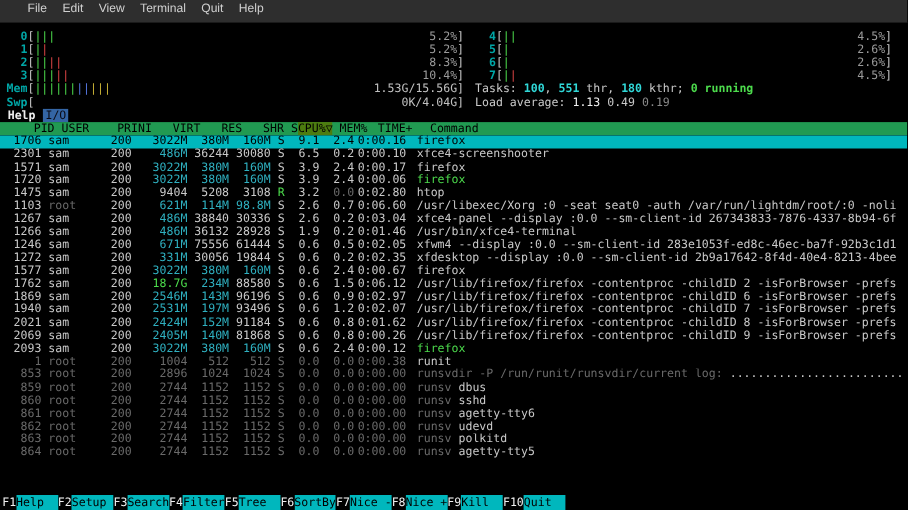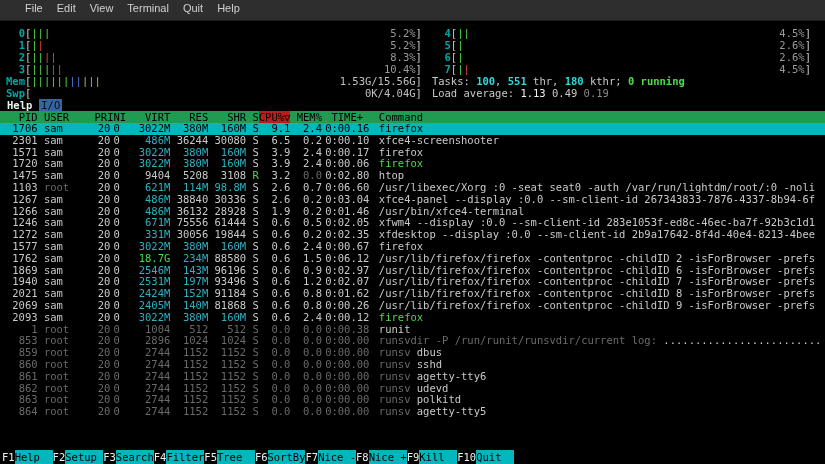--- a/index.html
+++ b/index.html
@@ -31,31 +31,31 @@
   .mval{flex:none;color:#9a9a9a}
   .meter-mem .mval,.meter-swp .mval{color:#c0c0c0}
   .bar-green{color:#4cdb4c}.bar-red{color:#dd4545}.bar-blue{color:#5577e0}.bar-yellow{color:#c9b236}
   .status-line{height:12px;white-space:pre}
   
   .tabs-line{flex:none;height:12px;padding-left:7px;white-space:pre}
   .tab{margin-right:7px;cursor:default}
   .tab.active{color:#f0f0f0;font-weight:bold}
   .tab.inactive{background:#3465a4;color:#0a0a14;padding:0 2px}
   
-  .table-header{flex:none;display:flex;height:12px;background:#219a52;white-space:pre;padding-left:6px}
+  .table-header{flex:none;display:flex;height:12px;background:#219a52;white-space:pre;padding-left:18px}
   .table-header span{color:#000}
-  .table-header .sortcol{background:#b91c1c}
+  .table-header .sortcol{background:#4d7c0f}
   .rows{flex:1;overflow:hidden}
   .prow{display:flex;height:11.8px;line-height:11.8px;white-space:pre;padding-left:6px}
   .prow.selected{background:#00b7bd}
   .prow.selected .fg,.prow.selected .dim,.prow.selected .green,
   .prow.selected .cyanv,.prow.selected .bright{color:#000}
   .c-pid{flex:none;width:5ch;text-align:right}
   .c-user{flex:none;width:9ch;padding-left:1ch;text-align:left}
-  .c-pri{flex:none;width:3ch;text-align:center}
+  .c-pri{flex:none;width:3ch;text-align:right}
   .c-ni{flex:none;width:3ch;}
   .c-virt{flex:none;width:6ch;text-align:right}
   .c-res{flex:none;width:6ch;text-align:right}
   .c-shr{flex:none;width:6ch;text-align:right}
   .c-s{flex:none;width:2ch;text-align:right}
   .c-cpu{flex:none;width:5ch;text-align:right}
   .c-mem{flex:none;width:5ch;text-align:right}
   .c-time{flex:none;width:8ch;text-align:center}
   .c-cmd{flex:1;padding-left:1ch;text-align:left;overflow:hidden;white-space:pre}
   

